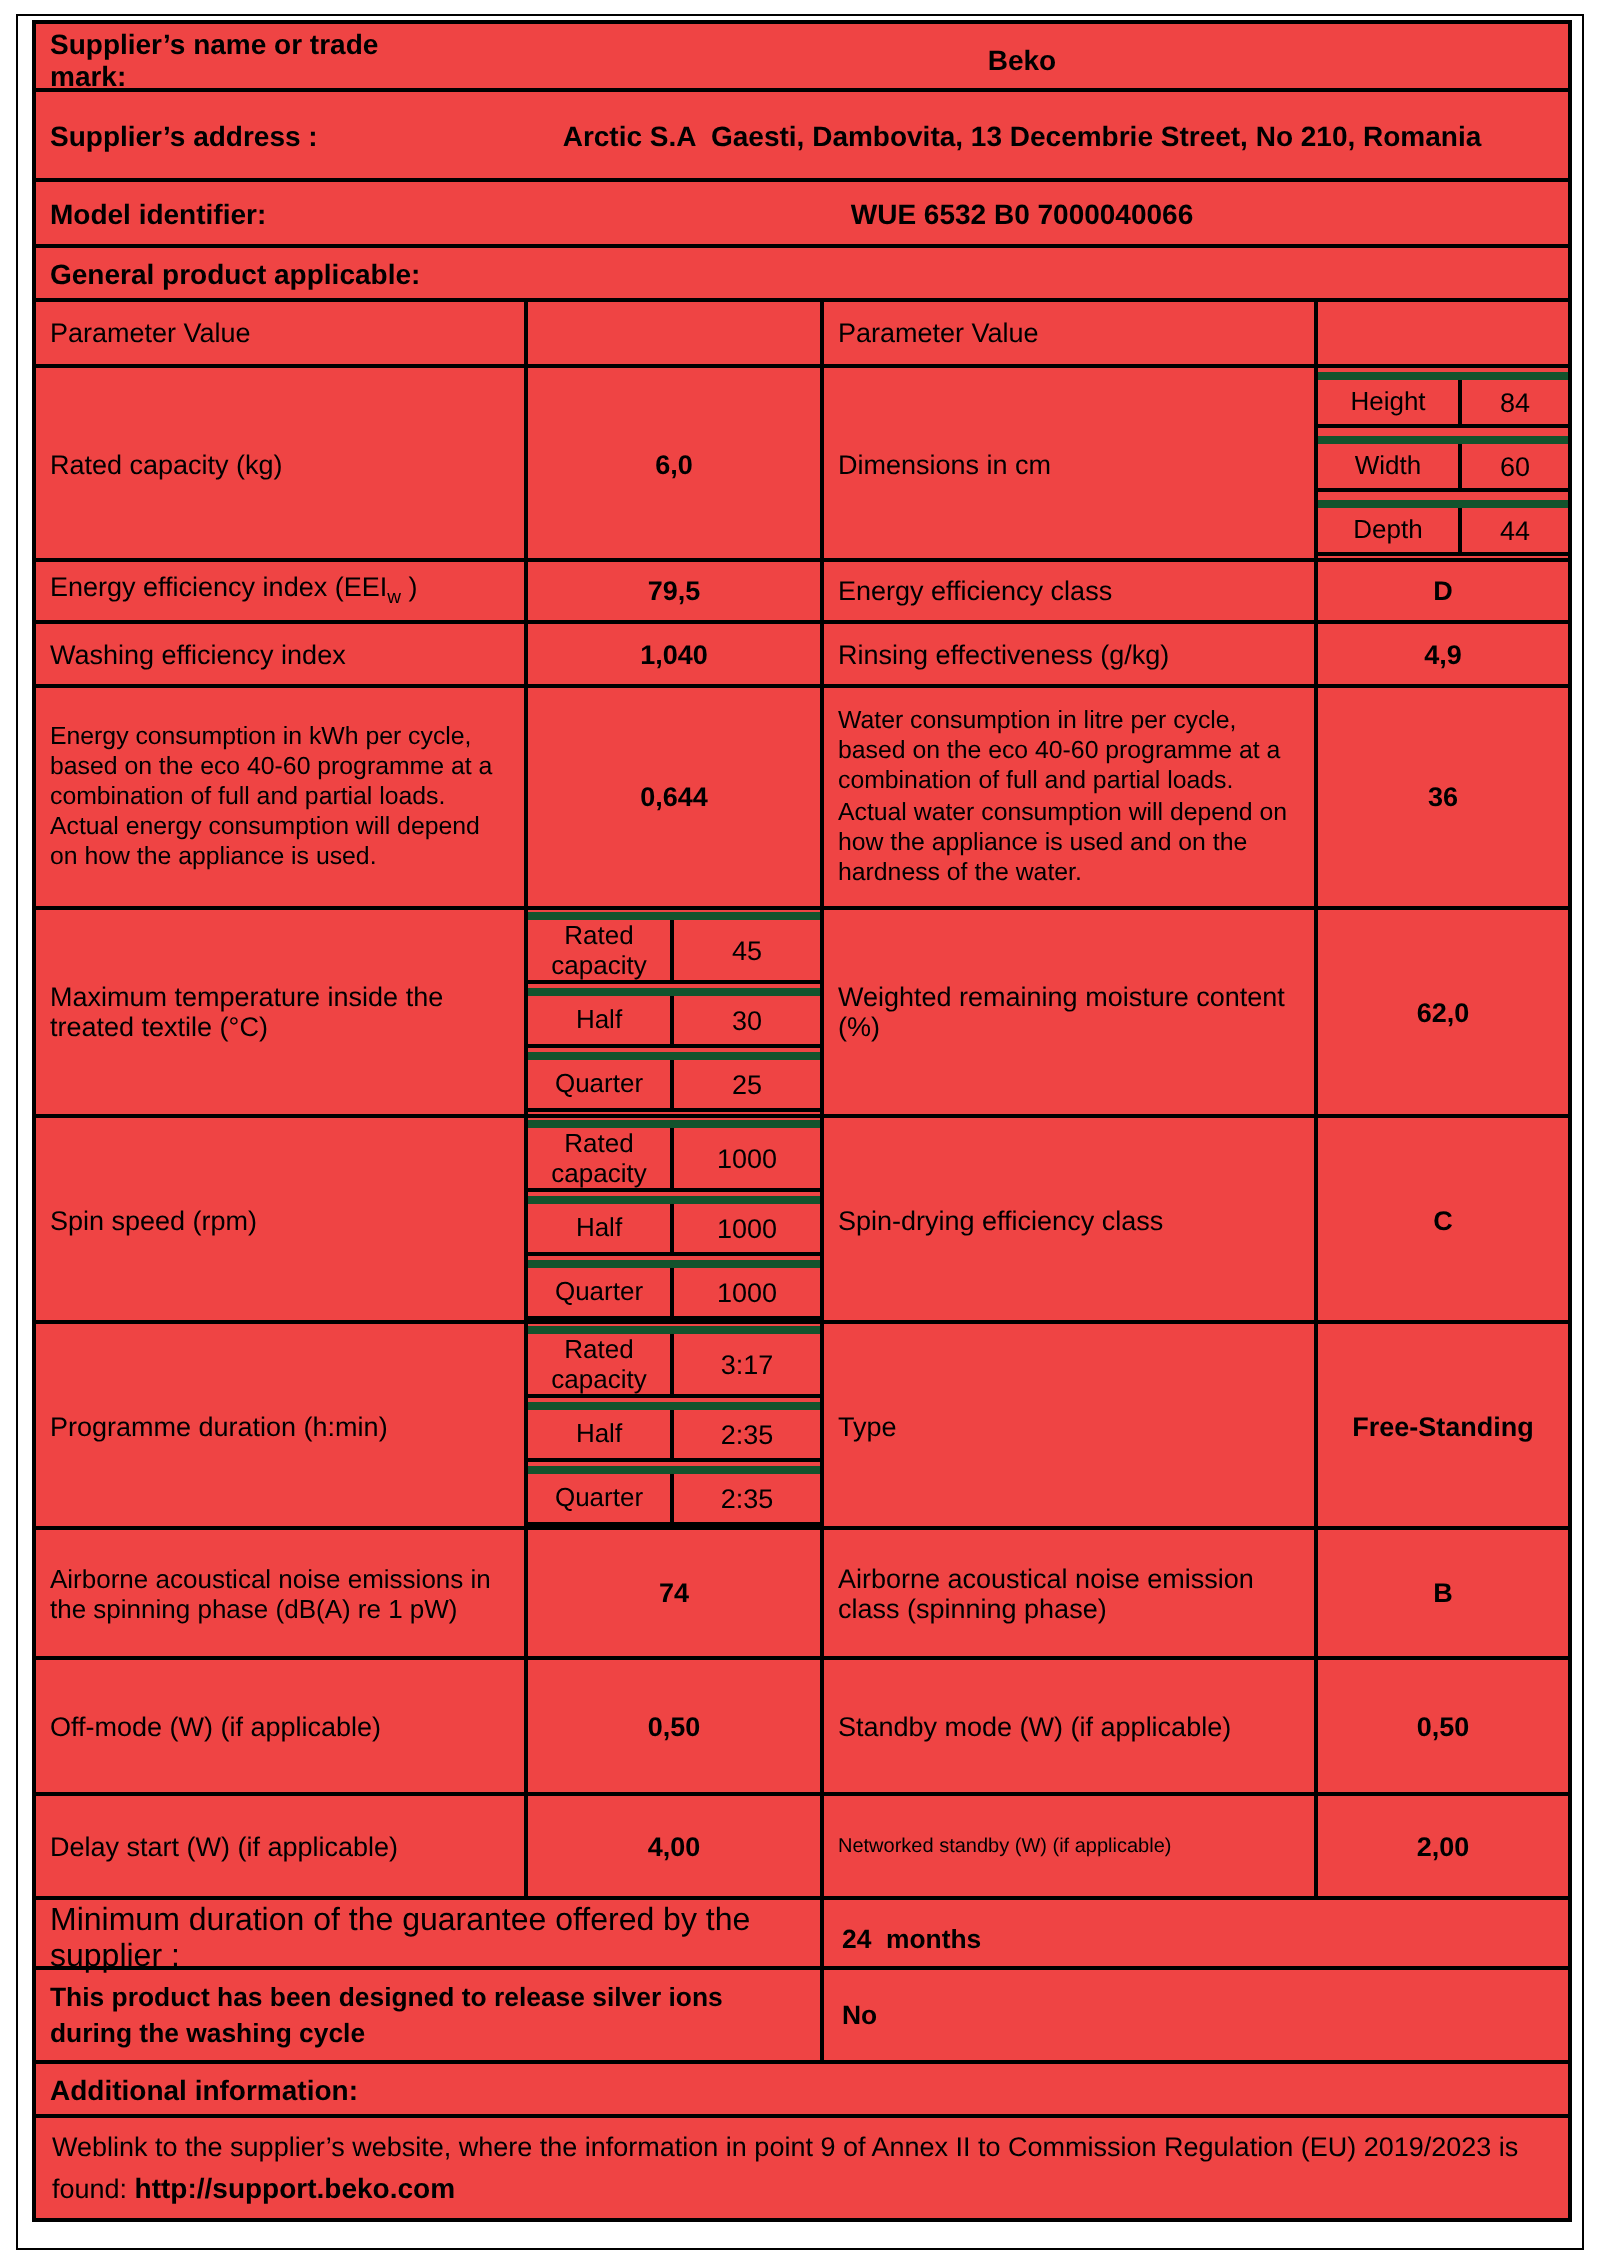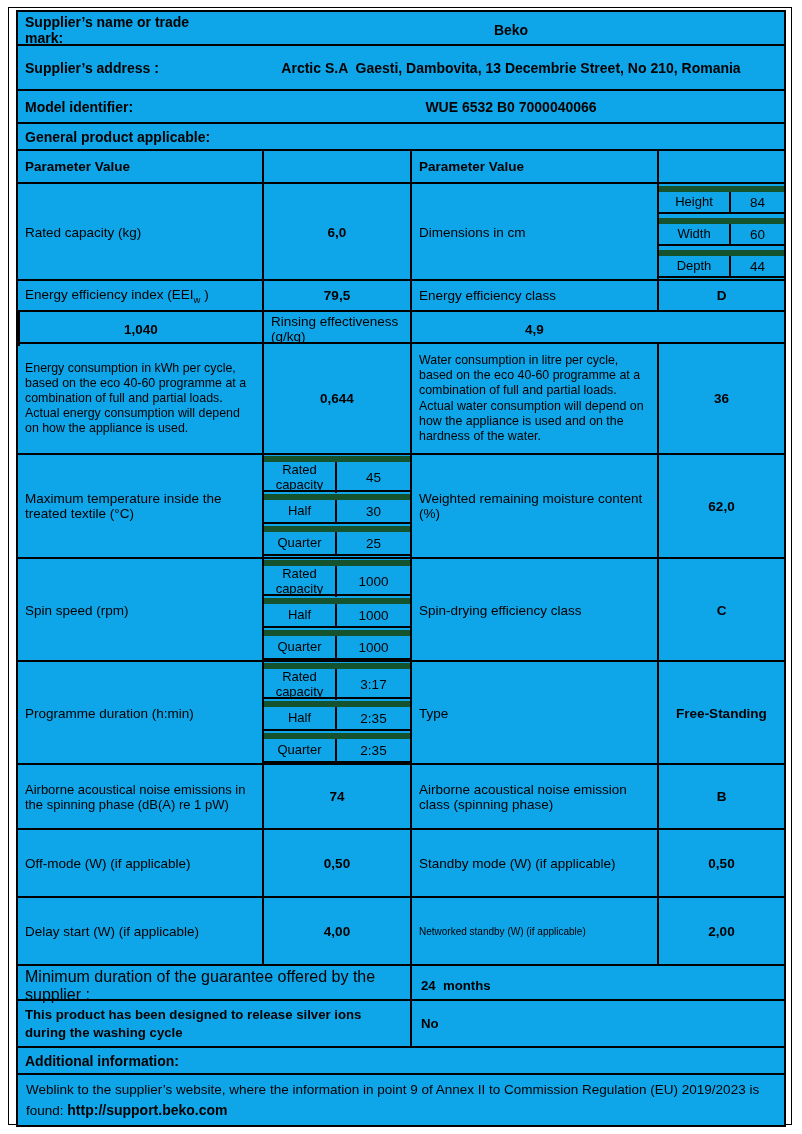--- a/index.html
+++ b/index.html
@@ -7,73 +7,73 @@
     width:802px; height:1134px; position:relative;
     font-family:"Liberation Sans", sans-serif; color:#000;
     -webkit-font-smoothing:antialiased;
   }
   .page-frame {
     position:absolute; left:8px; top:7px; width:784px; height:1118px;
     border:1.5px solid #000; box-sizing:border-box;
   }
   .fiche {
     position:absolute; left:16px; top:10px; width:770px;
-    border:2px solid #000; box-sizing:border-box; background:#0ea5e9;
+    border:2px solid #000; box-sizing:border-box; background:#ef4444;
   }
   .row { display:grid; border-bottom:2px solid #000; box-sizing:border-box; min-width:0; }
   .row:last-child { border-bottom:none; }
 
   .cols-kv        { grid-template-columns:220px 1fr; }
   .cols-main      { grid-template-columns:244px 148px 247px 1fr; }
   .cols-guarantee { grid-template-columns:392px 1fr; }
   .cols-one       { grid-template-columns:1fr; }
 
   .cell { display:flex; align-items:center; box-sizing:border-box; min-width:0; }
   .bl   { border-left:2px solid #000; }
   .label-cell { padding:2px 7px; text-align:left; }
   .value-cell { justify-content:center; text-align:center; padding:2px 4px;font-weight:bold; }
   .left-value { justify-content:flex-start; padding-left:9px; text-align:right; }
 
   
   .r-supplier  { height:34px; }
   .r-address   { height:45px; }
   .r-model     { height:33px; }
   .r-genhead   { height:27px; }
-  .r-colhead   { height:33px;font-weight:bold; }
+  .r-colhead   { height:33px; }
   .r-capacity  { height:97px; }
   .r-eei       { height:31px; }
   .r-wash      { height:32px; }
   .r-consume   { height:111px; }
   .r-temp      { height:104px; }
   .r-spin      { height:103px; }
   .r-duration  { height:103px; }
   .r-noise     { height:65px; }
   .r-offmode   { height:68px; }
-  .r-delay     { height:68px; }
+  .r-delay     { height:52px; }
   .r-guarantee { height:35px; }
   .r-silver    { height:47px; }
   .r-addinfo   { height:27px; }
   .r-weblink   { height:50px; }
 
   .t14b  { font-size:14px; font-weight:bold; }
   .t135  { font-size:13.5px; }
   .t13   { font-size:13px; }
   .t12   { font-size:12.4px; line-height:1.22; }
   .t12n  { font-size:10px; }
   .t128b { font-size:16px; font-weight:normal; }
   .t132b { font-size:13.2px; font-weight:bold; line-height:1.3; }
   .ws-pre { white-space:pre-wrap; }
   .subscript { font-size:9.5px; vertical-align:sub; }
 
   
   .subcol { flex-direction:column; justify-content:space-between; padding:1px 0; gap:2px; align-items:stretch; }
   .subcol-dim { flex-direction:column; justify-content:center; padding:2px 0; gap:4px; align-items:stretch; }
   .subbox {
     display:grid; box-sizing:border-box;
-    border-top:6px solid #14532d; border-bottom:2px solid #000;
+    border-top:4px solid #14532d; border-bottom:2px solid #000;
   }
   .sb-frac { grid-template-columns:71px 1fr; }
   .sb-dim  { grid-template-columns:70px 1fr; }
   .sb-label {
     display:flex; align-items:center; justify-content:center;
     text-align:center; font-size:13px; line-height:1.12; padding:1px 2px; box-sizing:border-box;
   }
   .sb-value {
     display:flex; align-items:center; justify-content:center;
     border-left:2px solid #000; font-size:13.5px; box-sizing:border-box;
@@ -139,20 +139,21 @@
   <div class="row cols-main r-eei">
     <div class="cell label-cell">
       <span class="t135"><span>Energy efficiency index (EEI</span><span class="subscript">w</span><span> )</span></span>
     </div>
     <div class="cell bl value-cell t135">79,5</div>
     <div class="cell bl label-cell t135">Energy efficiency class</div>
     <div class="cell bl value-cell t135">D</div>
   </div>
 
   <div class="row cols-main r-wash">
+    <div class="cell label-cell t135">Washing efficiency index</div>
     <div class="cell bl value-cell t135">1,040</div>
     <div class="cell bl label-cell t135">Rinsing effectiveness (g/kg)</div>
     <div class="cell bl value-cell t135">4,9</div>
   </div>
 
   <div class="row cols-main r-consume">
     <div class="cell label-cell t12">Energy consumption in kWh per cycle, based on the eco 40-60 programme at a combination of full and partial loads. Actual energy consumption will depend on how the appliance is used.</div>
     <div class="cell bl value-cell t135">0,644</div>
     <div class="cell bl label-cell t12">Water consumption in litre per cycle, based on the eco 40-60 programme at a combination of full and partial loads. Actual water consumption will depend on how the appliance is used and on the hardness of the water.</div>
     <div class="cell bl value-cell t135">36</div>

